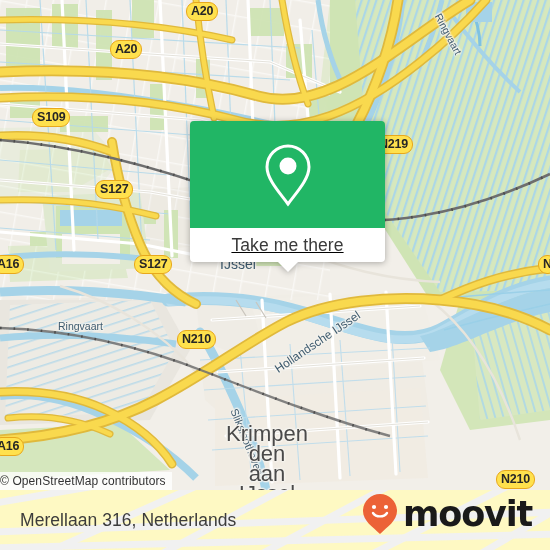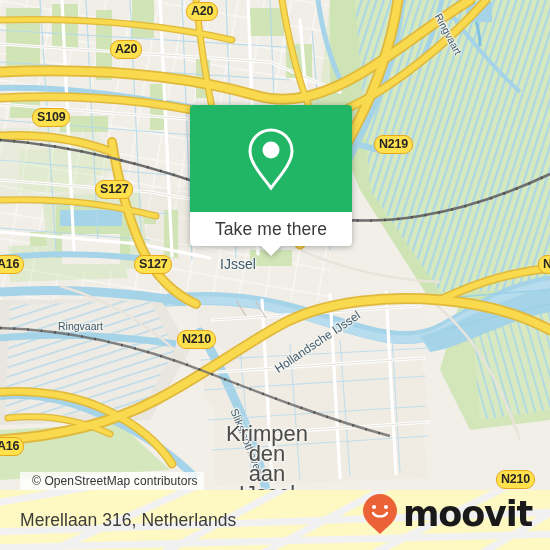--- a/index.html
+++ b/index.html
@@ -33,28 +33,27 @@
   }
   #map svg { display: block; }
 
   
   .attrib {
     position: absolute;
     left: 0;
     bottom: 0;
     height: 18px;
     line-height: 18px;
-    padding: 0 6px 0 12px;
+    padding: 0 6px 0 0;
     background: rgba(255,255,255,0.78);
     color: #333333;
     font-size: 12px;
     font-family: "Liberation Sans", sans-serif;
     white-space: nowrap;
     letter-spacing: 0.1px;
-    margin-left: 20px;
   }
 
   
   .shield {
     position: absolute;
     background: #ffe14d;
     border: 1.5px solid #e8a81c;
     border-radius: 9px;
     color: #262626;
     font-family: "Liberation Sans", sans-serif;
@@ -90,23 +89,24 @@
     font-size: 22px;
     text-align: center;
     line-height: 20px;
     white-space: nowrap;
   }
 
   
   #callout {
     position: absolute;
     left: 190px;
-    top: 105px;
-    width: 162px;
+    top: 121px;
+    width: 195px;
     filter: drop-shadow(0 1px 3px rgba(0,0,0,0.30));
+    text-decoration: underline;
   }
   #callout .card-green {
     background: #21b665;
     height: 107px;
     border-radius: 4px 4px 0 0;
     display: flex;
     align-items: center;
     justify-content: center;
   }
   #callout .card-white {

